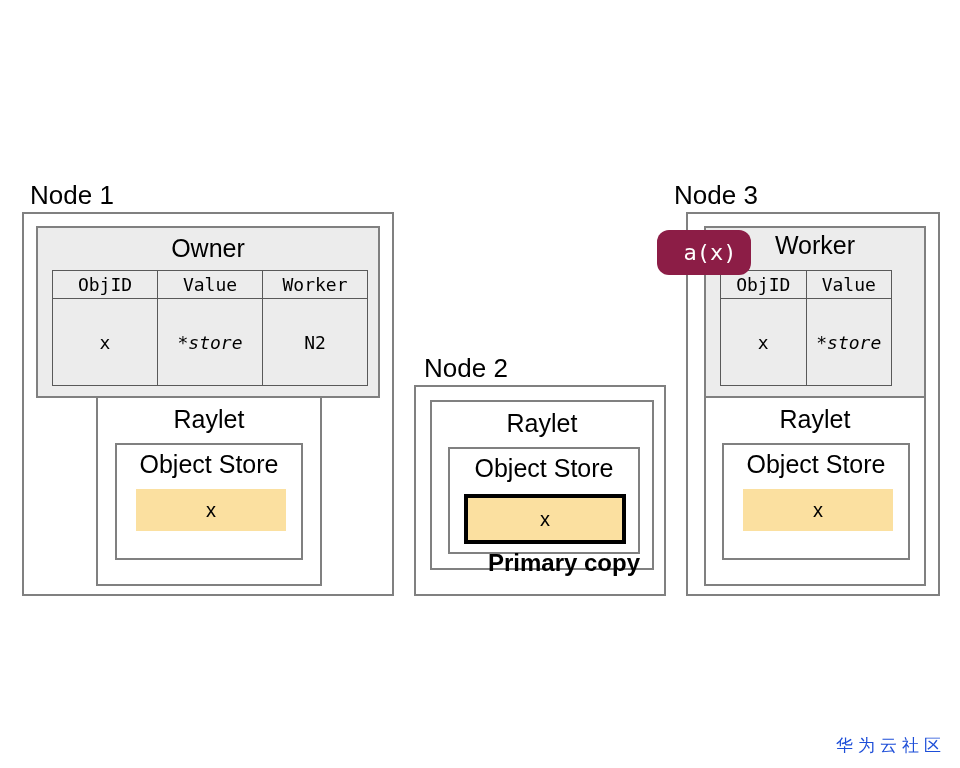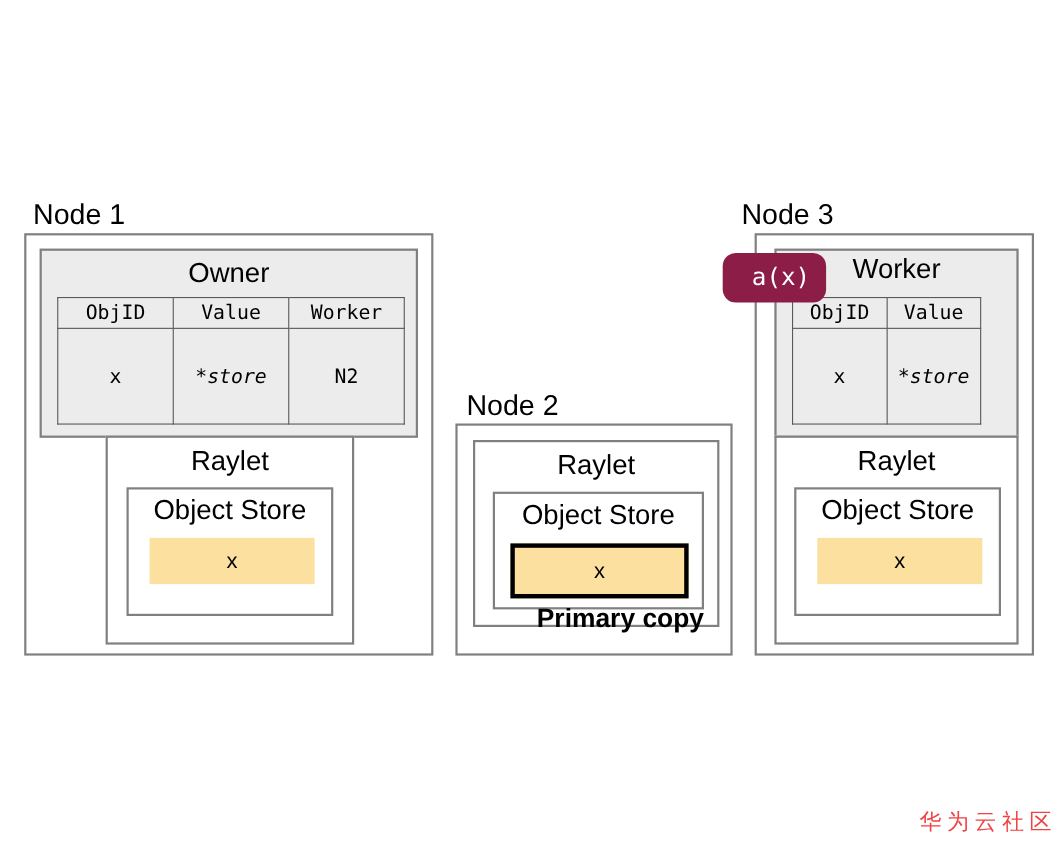--- a/index.html
+++ b/index.html
@@ -116,23 +116,23 @@
     justify-content: center;
     font-family: "DejaVu Sans Mono", monospace;
     font-size: 22px;
     letter-spacing: 0px;
     padding-left: 12px;
   }
 
   
   .watermark {
     font-family: Liberation Mono, monospace;
-    font-size: 20px;
+    font-size: 17px;
     letter-spacing: 5px;
-    color: #ef4444;
+    color: #1d4ed8;
     white-space: nowrap;
   }
 </style>
 </head>
 <body>
 
 <div class="canvas">
 
   <div class="abs node-label" style="left:30px; top:182px;">Node 1</div>
 

